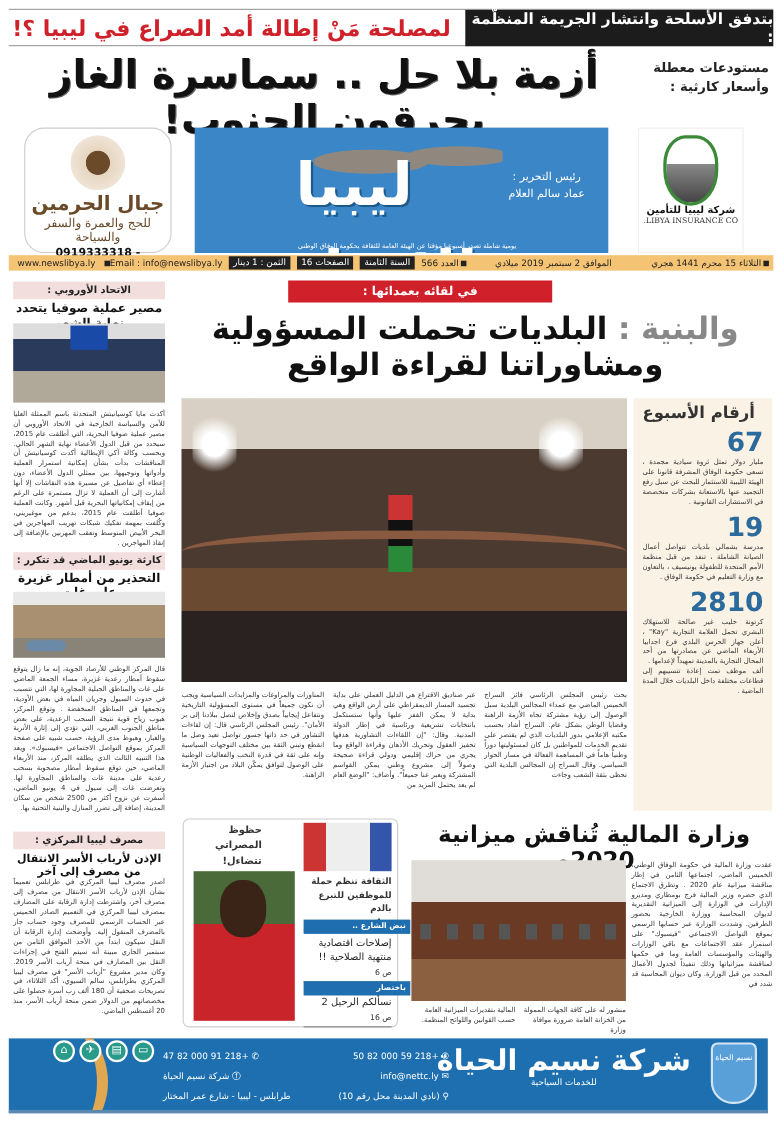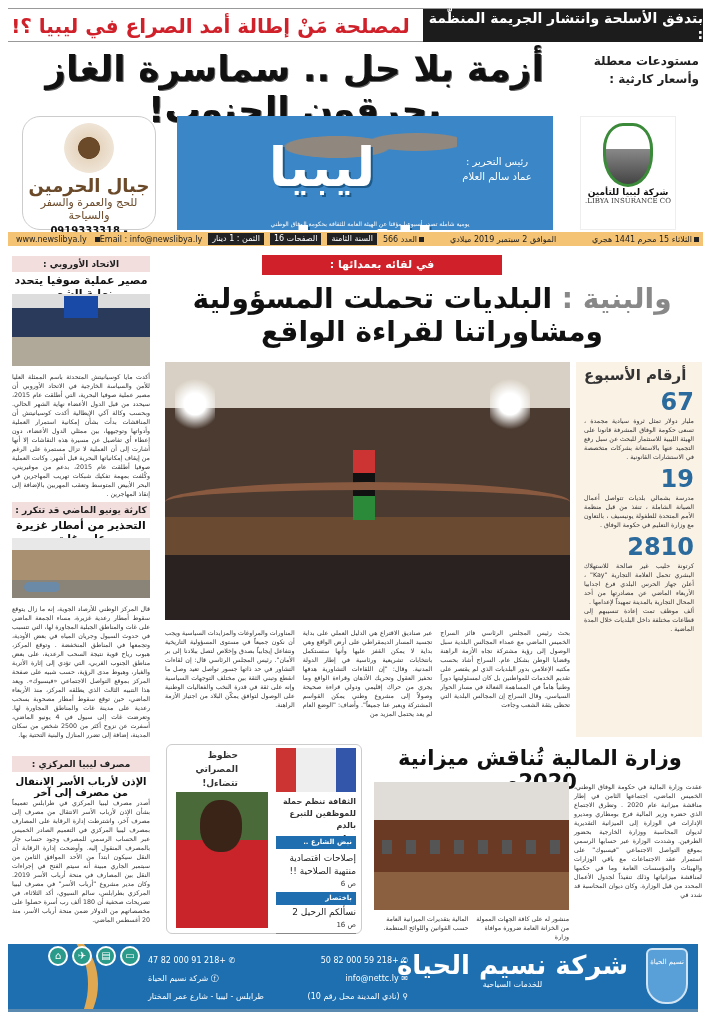--- a/index.html
+++ b/index.html
@@ -55,21 +55,21 @@
 #flood-photo{top:538px;height:60px;background:linear-gradient(#e8e8e8 0 20%,#a89070 20% 70%,#8a8478 70%)}
 #flood-photo .car{position:absolute;left:12px;bottom:6px;width:36px;height:10px;background:#6a8aa8;border-radius:5px}
 
 #mid-box{left:166px;top:744px;width:196px;height:190px;border:1px solid #ccc;border-radius:6px}
 #sport-head{left:178px;top:748px;width:60px;font-size:9px;font-weight:bold;color:#333;line-height:14px}
 #sport-photo{left:176px;top:792px;width:92px;height:136px;background:linear-gradient(#4a6a3a 0 35%,#c8242a 35%)}
 #sport-photo .head{position:absolute;left:24px;top:8px;width:42px;height:52px;background:#3a2418;border-radius:45%}
 .page-ref{font-size:7px;color:#333;border-bottom:1px solid #888;padding-bottom:1px}
 #blood-photo{left:276px;top:748px;width:80px;height:44px;background:linear-gradient(90deg,#c33 0 25%,#eee 25% 75%,#3355aa 75%)}
 #blood-head{left:276px;top:796px;width:80px;font-size:8px;font-weight:bold;color:#333;text-align:right;line-height:12px}
-.blue-label{left:276px;width:80px;height:13px;background:#1f6fb0;color:#fff;font-size:7px;font-weight:bold;line-height:13px;padding-right:4px}
+.blue-label{left:276px;width:97px;height:13px;background:#1f6fb0;color:#fff;font-size:7px;font-weight:bold;line-height:13px;padding-right:4px}
 .col-text{left:276px;width:80px;font-size:9px;text-align:right;color:#222;line-height:13px}
 
 #fin-head{left:380px;top:746px;width:320px;font-size:21px;font-weight:900;color:#111;text-align:center}
 #fin-photo{left:374px;top:782px;width:195px;height:128px;background:linear-gradient(#e0dcd8 0 30%,#6a3a24 30% 70%,#8a6040 70%)}
 #fin-photo .row{position:absolute;left:8px;right:8px;top:58px;height:14px;background:repeating-linear-gradient(90deg,#555 0 10px,transparent 10px 24px)}
 #fin-body{left:574px;top:782px;width:128px;font-size:6.3px;line-height:9px;color:#333;text-align:justify}
 #fin-caption{left:374px;top:914px;width:195px;font-size:6.3px;line-height:9px;color:#333;display:flex;gap:6px}
 #fin-caption p{flex:1}
 
 #bottom-ad{left:8px;top:944px;width:690px;height:68px;background:#1e6fb0;overflow:hidden;border-bottom:3px solid #5a8ab0}

